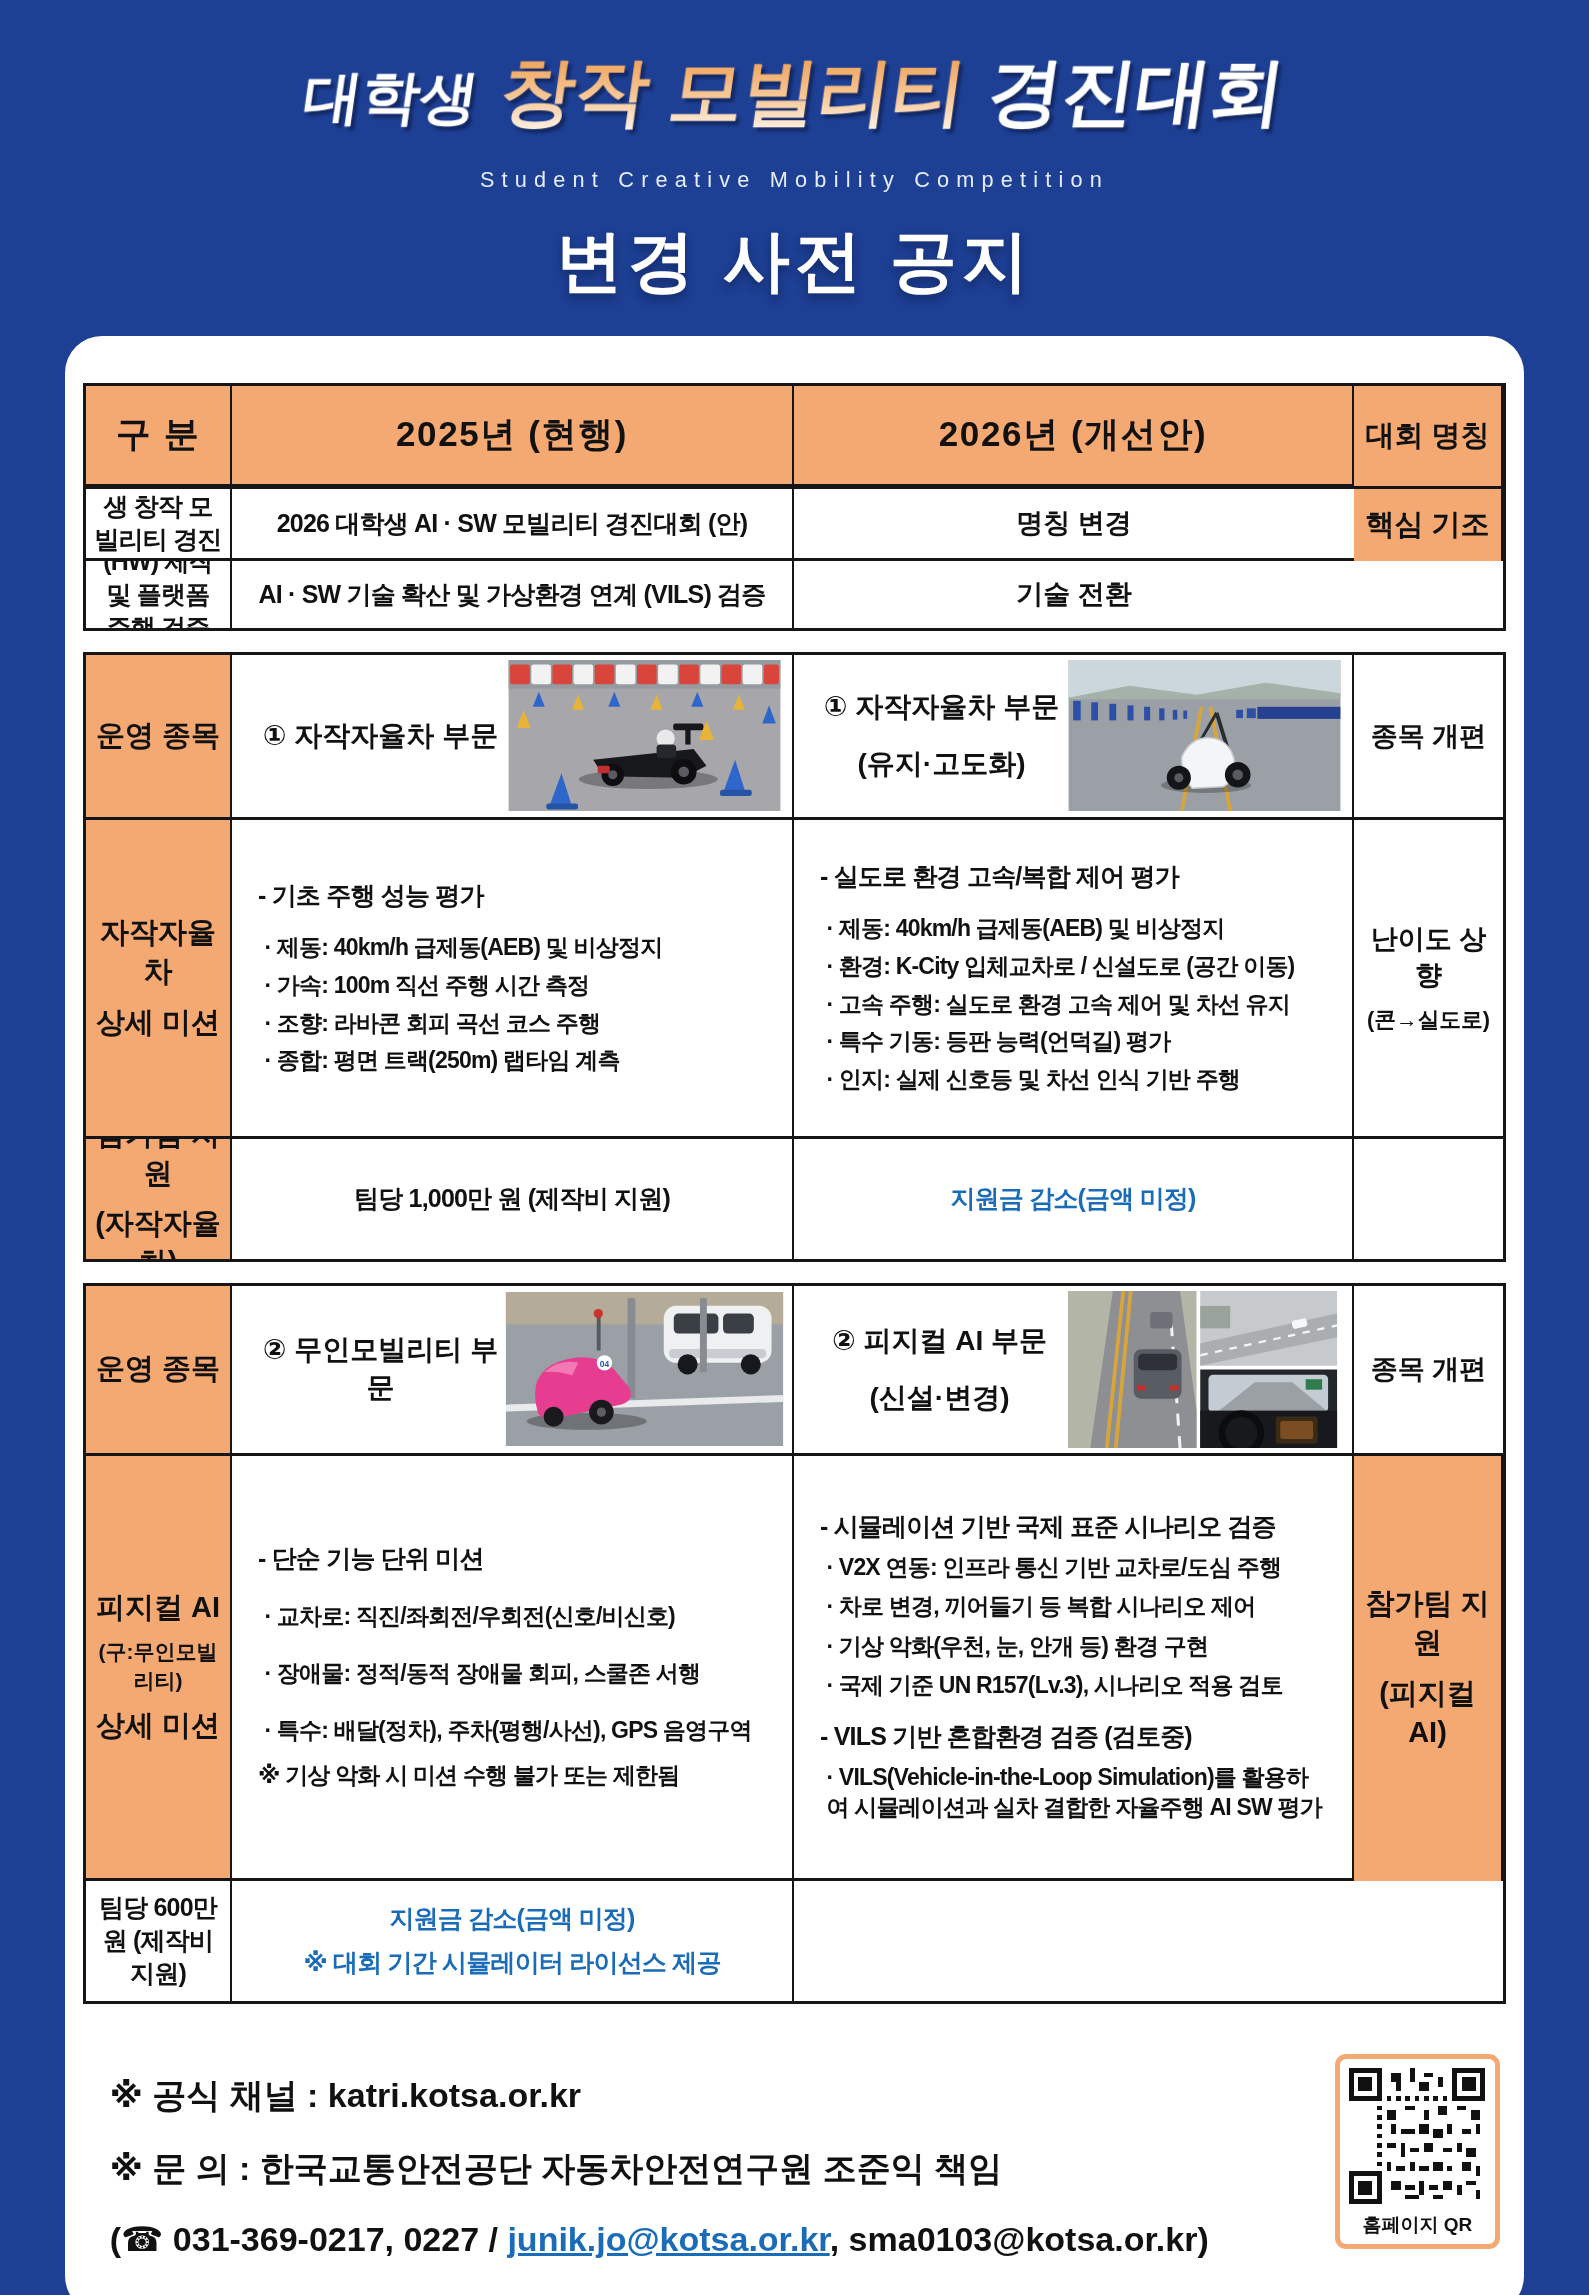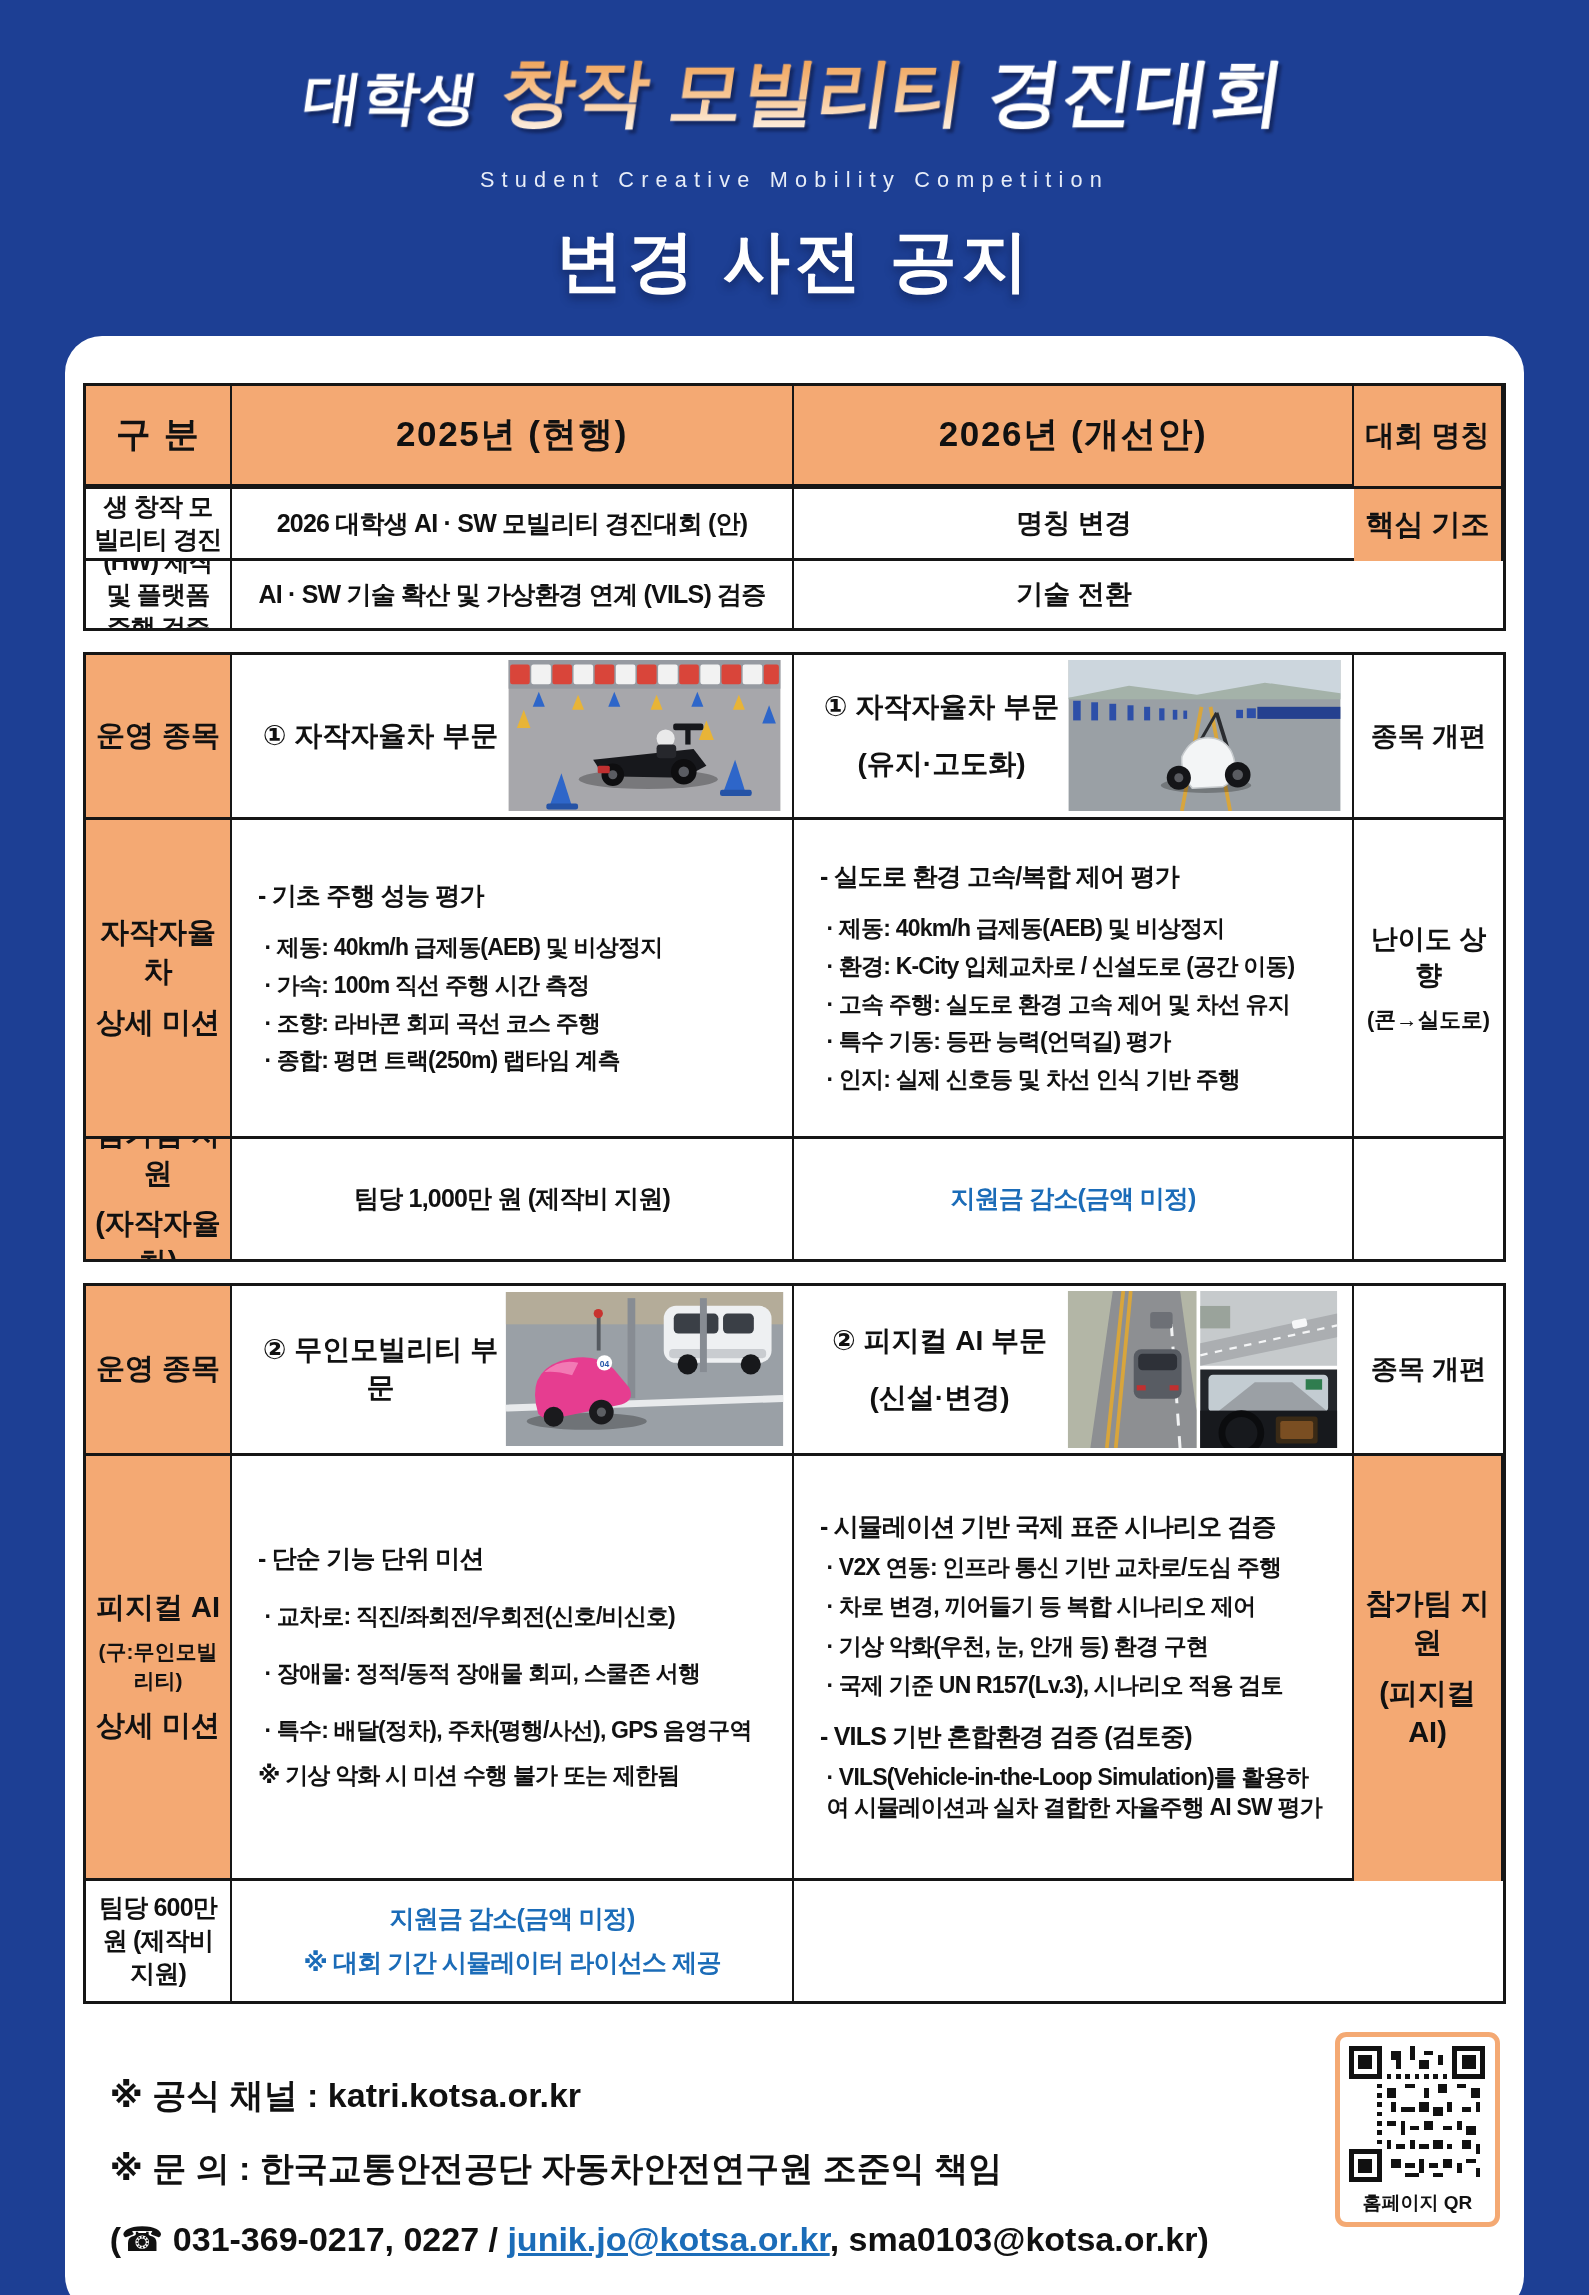--- a/index.html
+++ b/index.html
@@ -57,21 +57,21 @@
 
   .flow{gap:11.2px}
   .flow .ftitle{font-size:27px;font-weight:700;margin-bottom:8px}
   .fbox{border:4px solid #2E5AA8;border-radius:13px;padding:6.4px 13px;font-size:21.7px;font-weight:700;line-height:1.25;background:#fff}
   .farrow{font-size:26px;font-weight:700}
 
   
   .footer{position:relative;padding:21px 209px 3.2px 27px;color:#111}
   .fline{font-size:34px;font-weight:700;margin:27px 0;letter-spacing:0px;white-space:nowrap}
   .mail{color:#1B6CB8;text-decoration:underline;cursor:pointer}
-  .qrbox{position:absolute;right:6.4px;top:7px;width:165px;background:#fff;border:5.6px solid #F4A973;border-radius:11.2px;
+  .qrbox{position:absolute;right:6.4px;top:29px;width:165px;background:#fff;border:5.6px solid #F4A973;border-radius:11.2px;
          display:flex;flex-direction:column;align-items:center;padding:9.6px 6.4px 6.4px;box-sizing:border-box}
   .qrbox svg{width:136px;height:136px}
   .qr-cap{font-size:19px;font-weight:700;margin-top:8px;color:#111}
 </style>
 </head>
 <body>
 
 <div class="stage">
 
   <div class="top">

